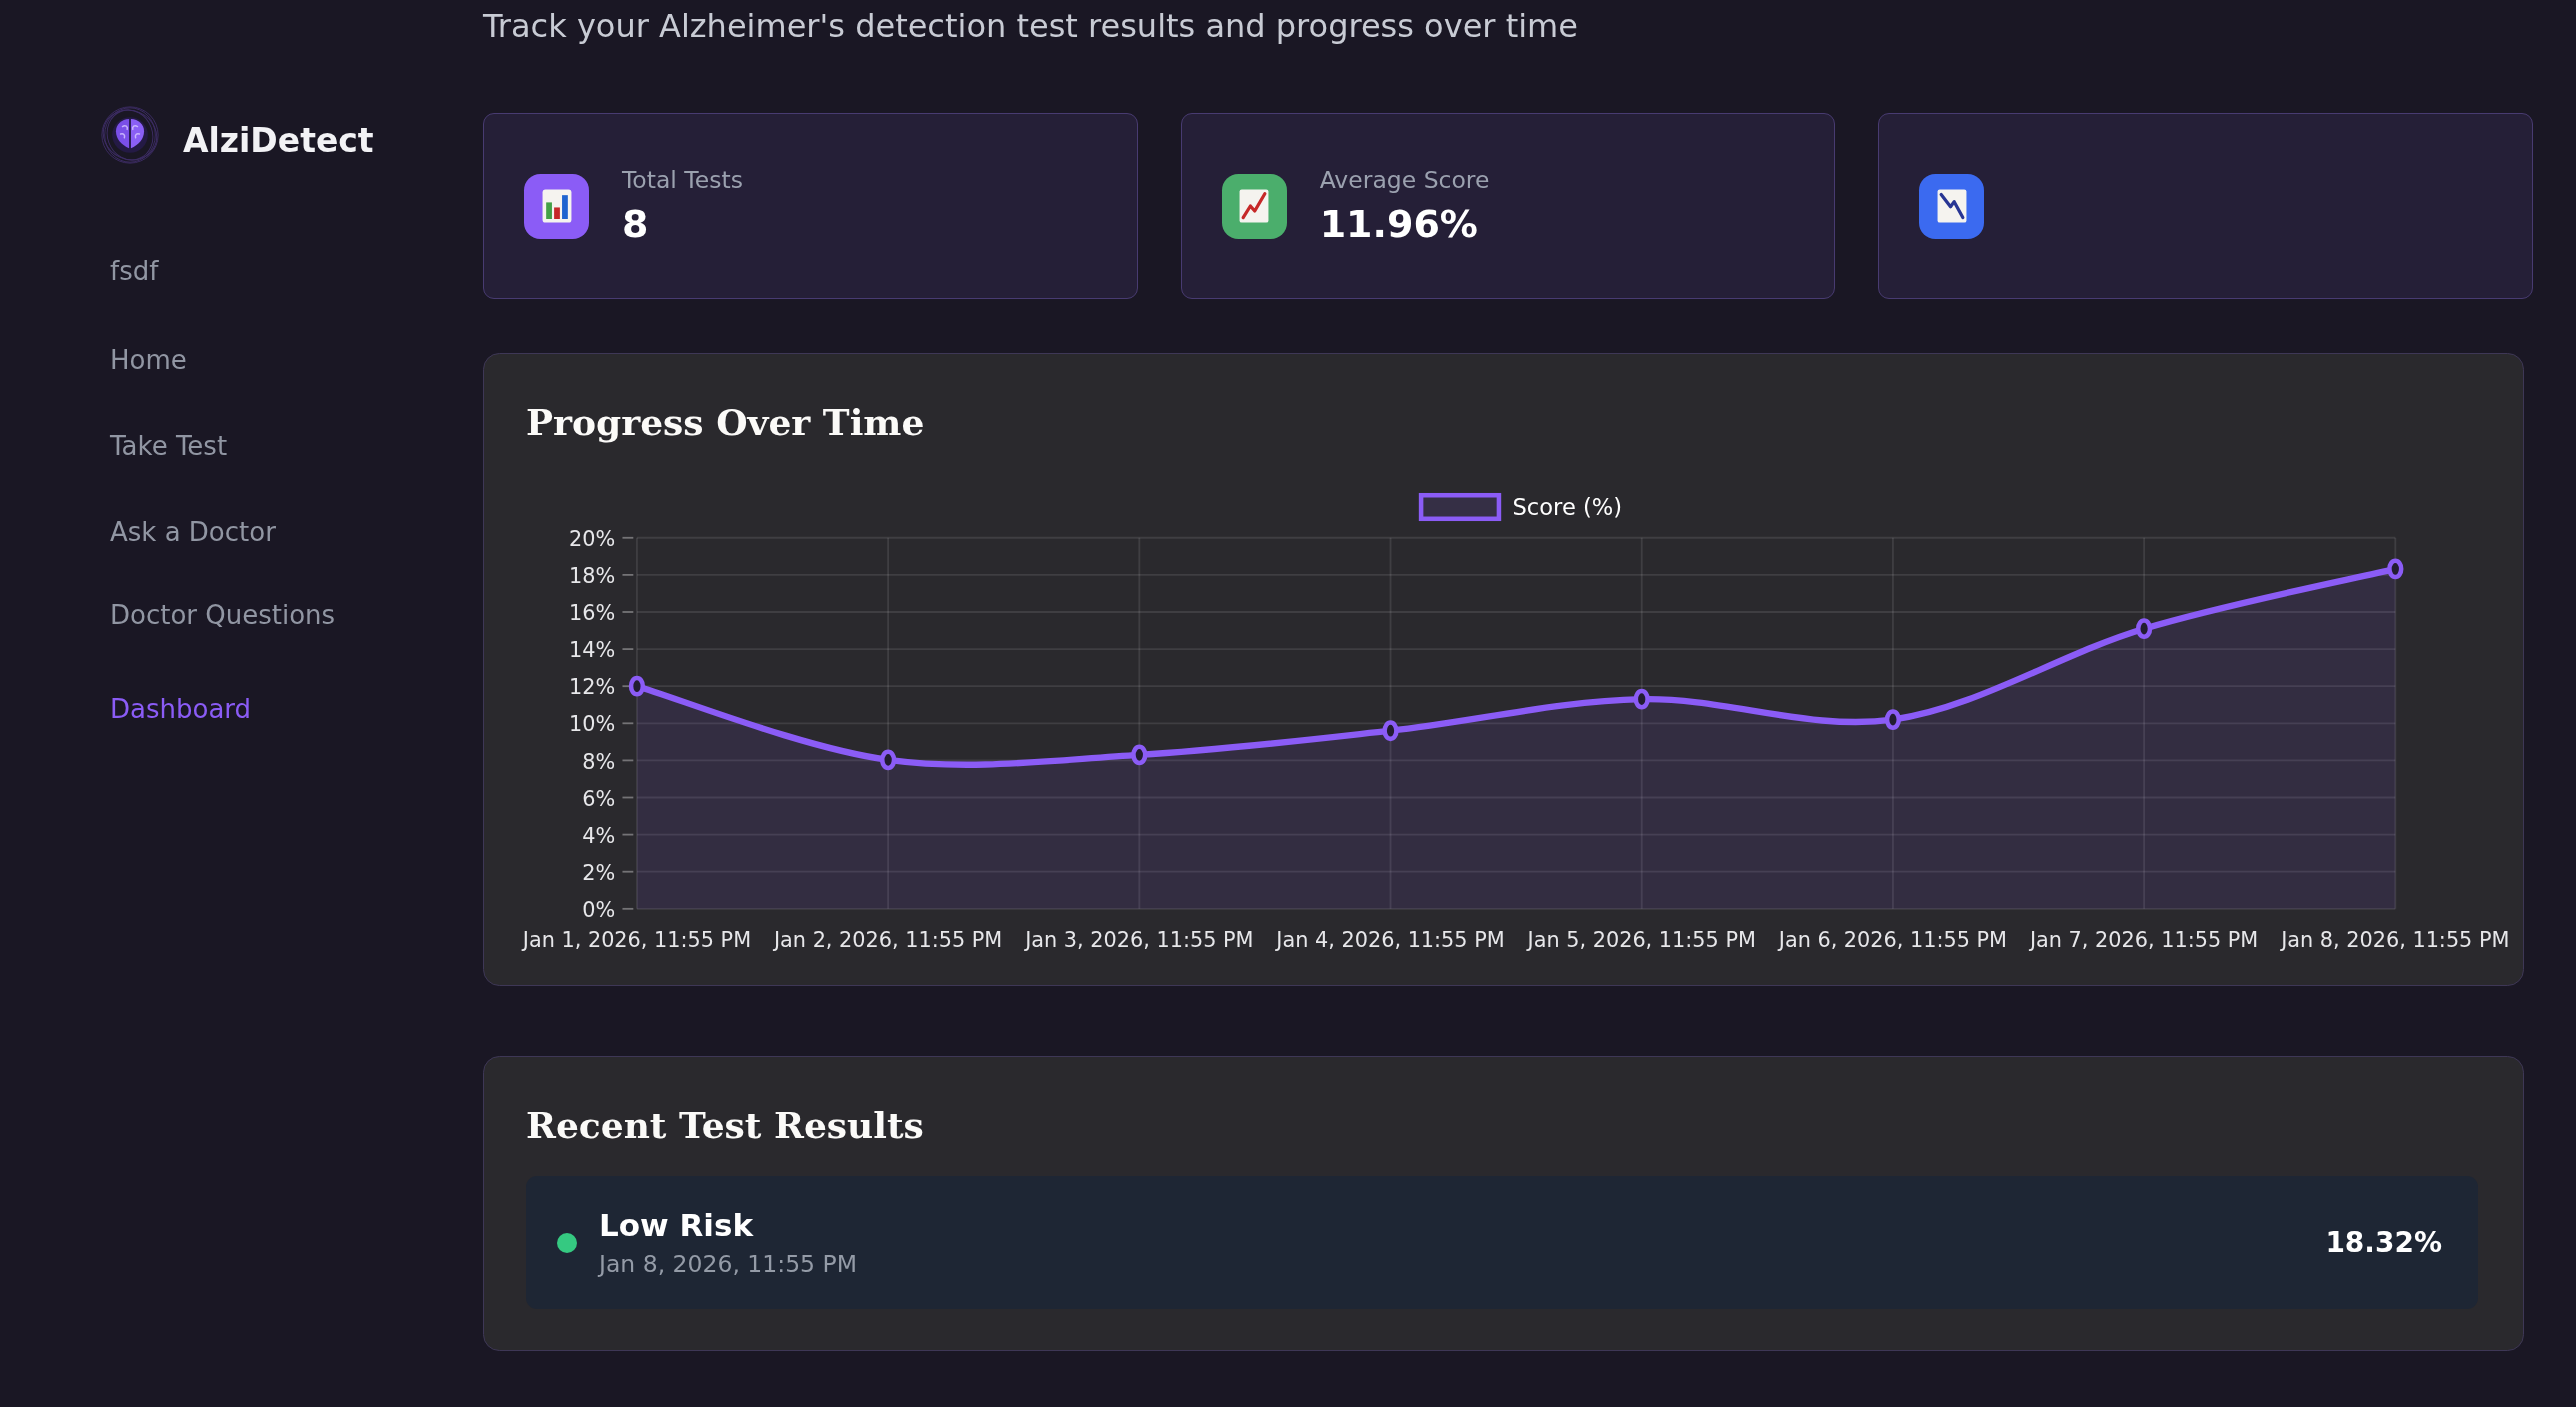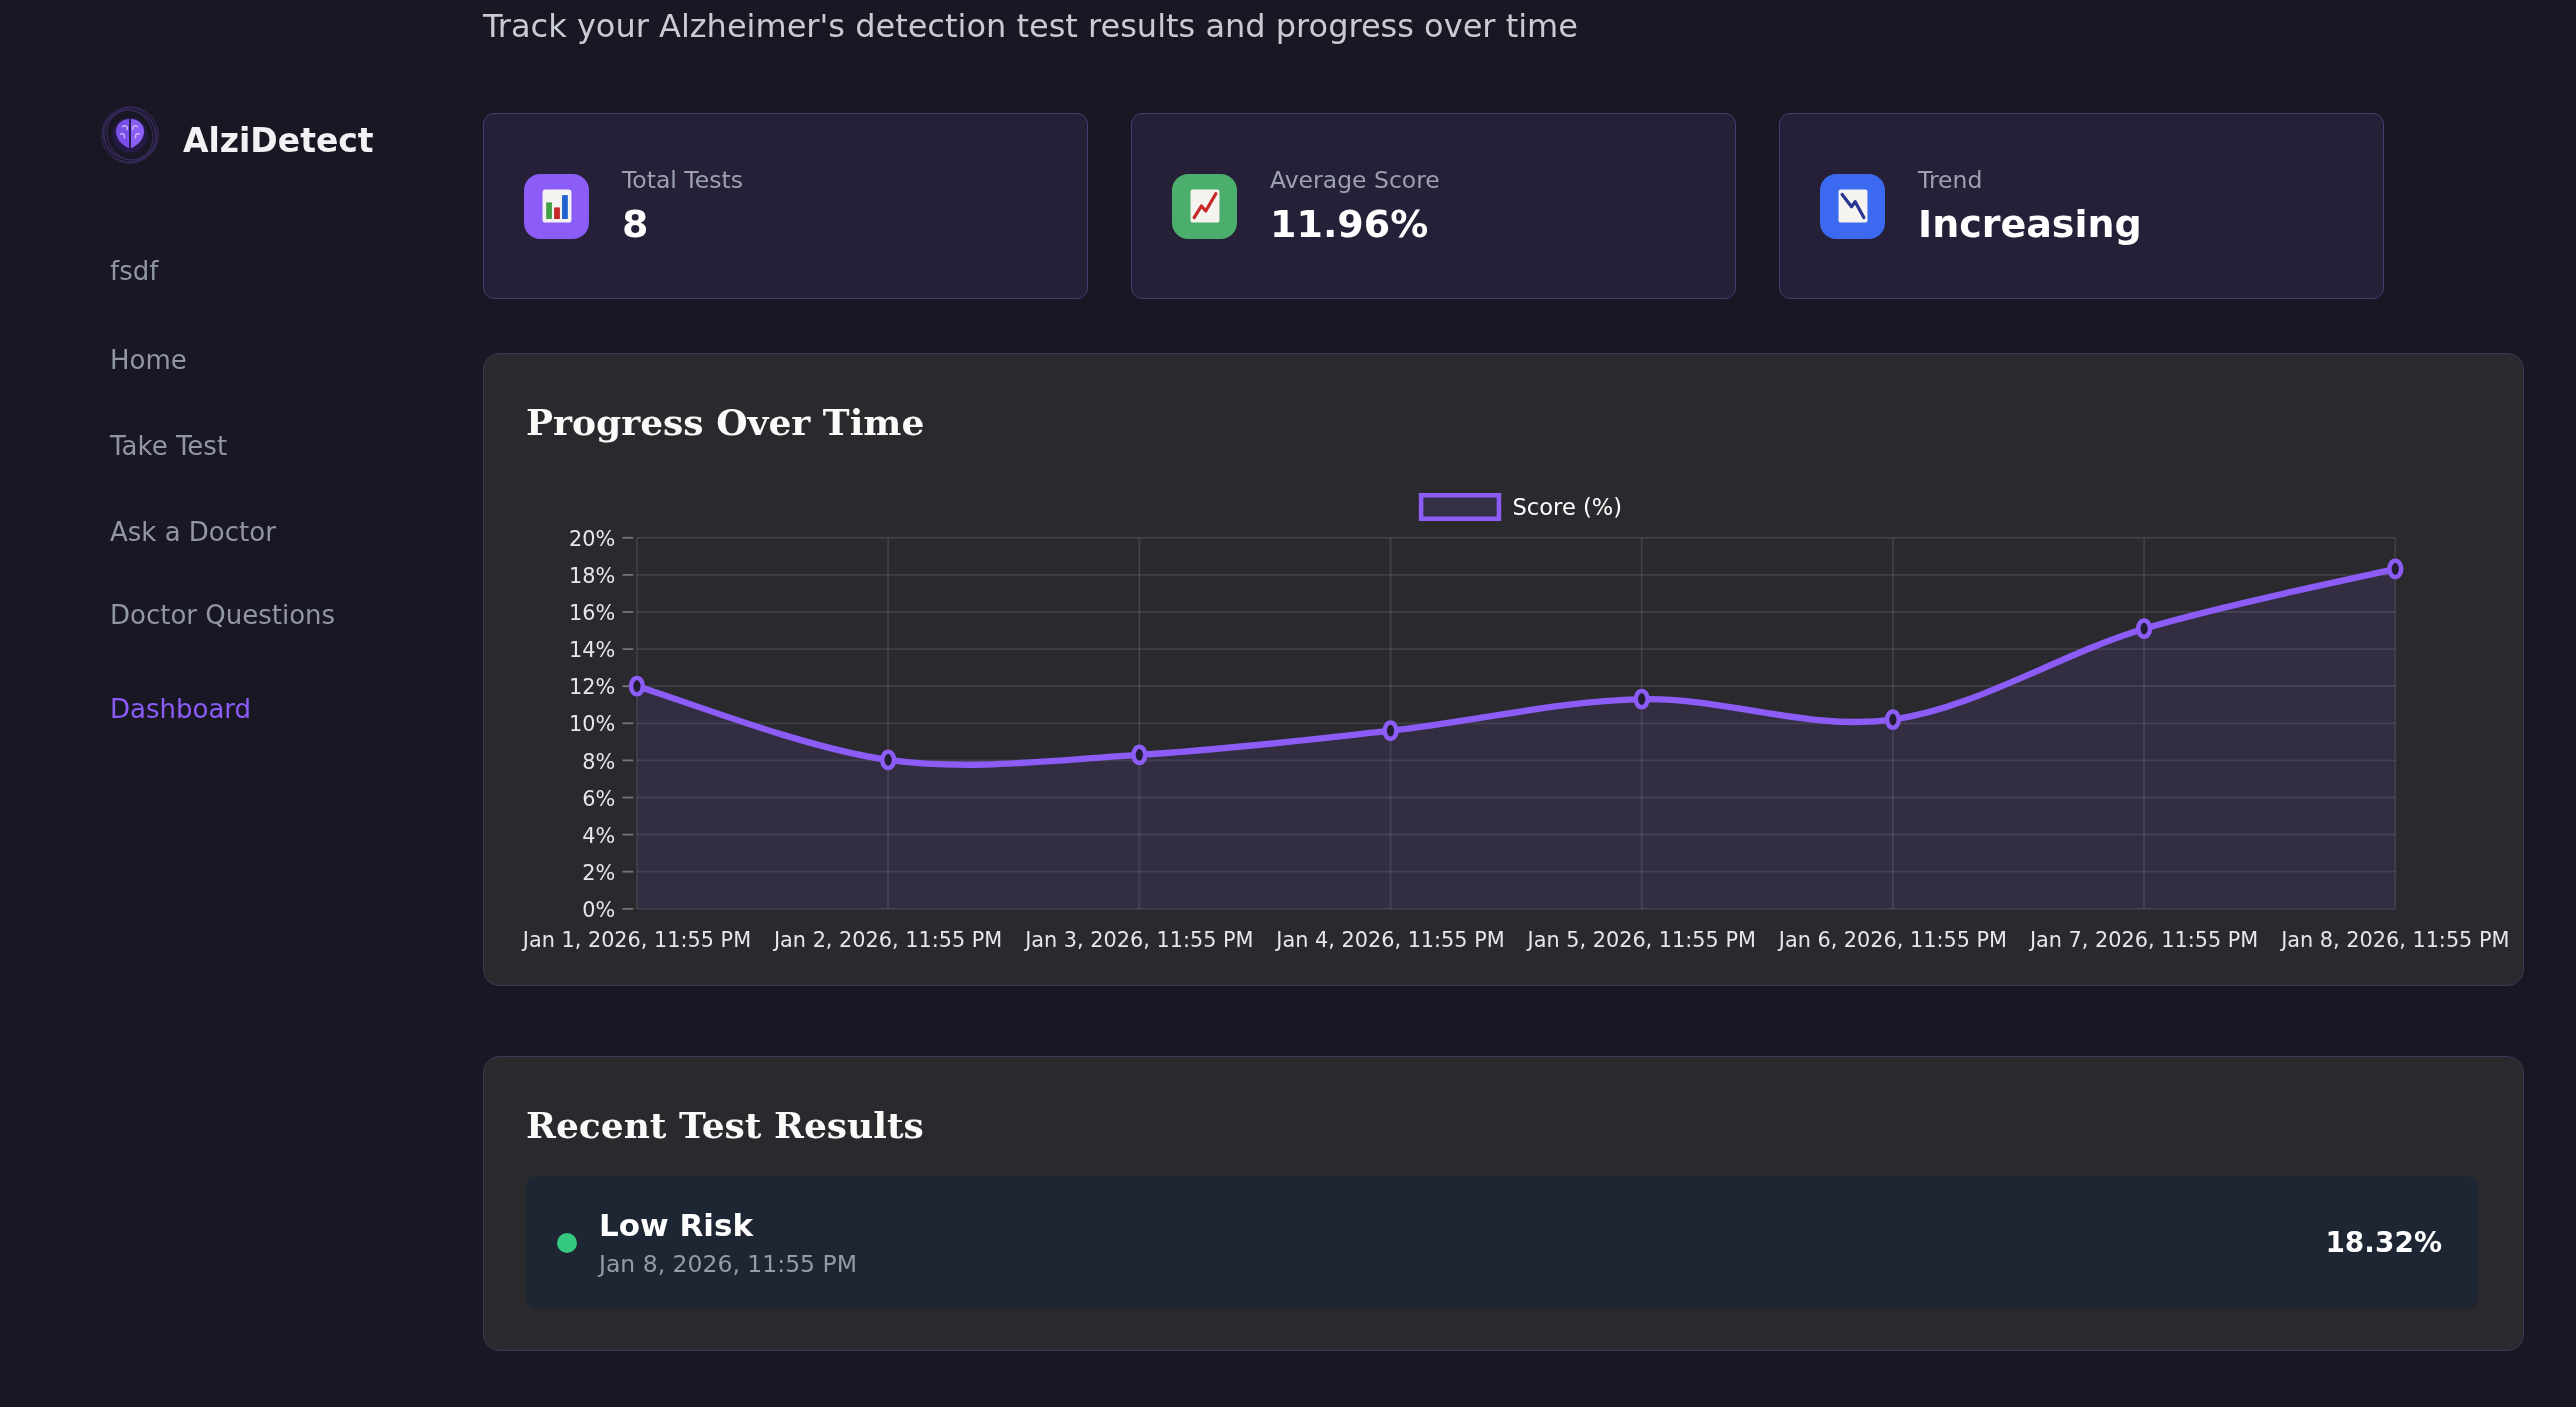--- a/index.html
+++ b/index.html
@@ -6,21 +6,21 @@
   .app{position:relative;width:2576px;height:1408px;background:#1a1724;overflow:hidden;
        font-family:"DejaVu Sans","Liberation Sans",sans-serif;}
   
   .brand-logo{position:absolute;left:100px;top:105px;width:60px;height:60px;}
   .brand-name{position:absolute;left:183px;top:121px;font-size:33px;font-weight:600;color:#f2f2f5;}
   .nav-item{position:absolute;left:110px;font-size:26px;color:#9196a3;cursor:pointer;line-height:31px;}
   .nav-item.active{color:#8b5cf6;font-weight:500;}
   
   .subtitle{position:absolute;left:483px;top:7.2px;font-size:32px;color:#c8cbd4;}
   
-  .stats-row{position:absolute;left:483px;top:113px;width:1901px;height:186px;display:flex;gap:43px;}
+  .stats-row{position:absolute;left:483px;top:113px;width:2050px;height:186px;display:flex;gap:43px;}
   .stat-card{flex:1;background:#251f37;border:1.8px solid #483b71;border-radius:11px;
              display:flex;align-items:center;padding-left:40px;box-sizing:border-box;}
   .stat-icon{width:65px;height:65px;border-radius:16.3px;flex:0 0 auto;display:flex;
              align-items:center;justify-content:center;margin-right:33px;}
   .stat-icon svg{width:52px;height:52px;}
   .stat-label{font-size:23.5px;color:#9ba1af;margin-bottom:7.2px;}
   .stat-value{font-size:38px;font-weight:700;color:#ffffff;}
   
   .panel{position:absolute;left:483px;width:2041px;background:#2a292d;
          border:1.8px solid #3e3756;border-radius:16.3px;box-sizing:border-box;padding-left:16px;}
@@ -108,24 +108,20 @@
     </div>
 
 
     <div class="stat-card">
       <span class="stat-icon" style="background: rgb(59, 106, 240);">
         <svg viewBox="0 0 72 72">
           <rect x="16" y="13" width="40" height="46" rx="3" fill="#f5f3ef"></rect>
           <polyline points="21,20 34,37 39,30 51,52" fill="none" stroke="#283593" stroke-width="4.5" stroke-linecap="round" stroke-linejoin="round"></polyline>
         </svg>
       </span>
-      <div>
-        <div class="stat-label">Trend</div>
-        <div class="stat-value">Increasing</div>
-      </div>
     </div>
   </section>
 
   <section class="panel" id="chart-panel">
     <div class="panel-title">Progress Over Time</div>
     <svg class="chart-svg" width="2038" height="630" viewBox="0 0 2252 696">
         <line x1="169" y1="613" x2="2112" y2="613" stroke="rgba(255,255,255,0.10)" stroke-width="2"></line>
         <line x1="153" y1="613" x2="165" y2="613" stroke="rgba(255,255,255,0.35)" stroke-width="2"></line>
         <text x="145" y="622" text-anchor="end" class="tick">0%</text>
         <line x1="169" y1="572" x2="2112" y2="572" stroke="rgba(255,255,255,0.10)" stroke-width="2"></line>

